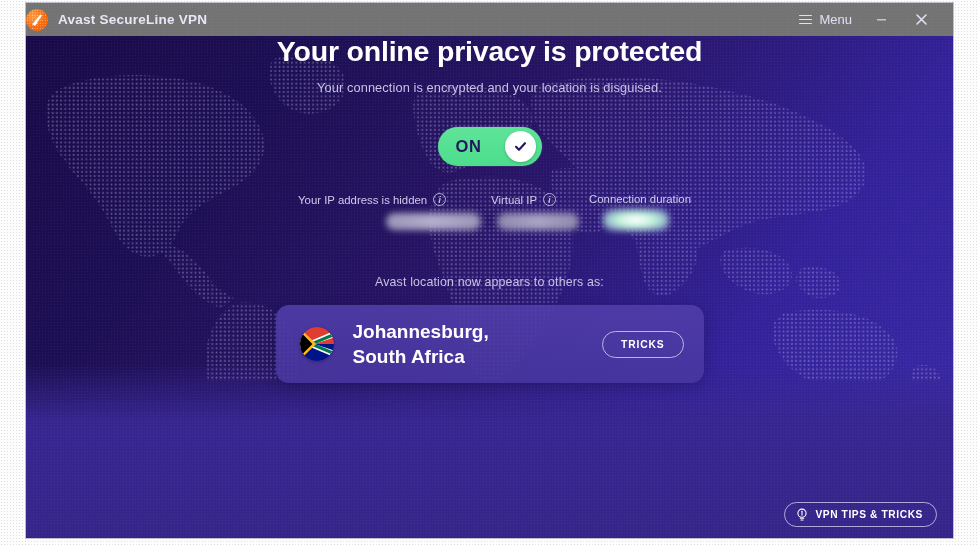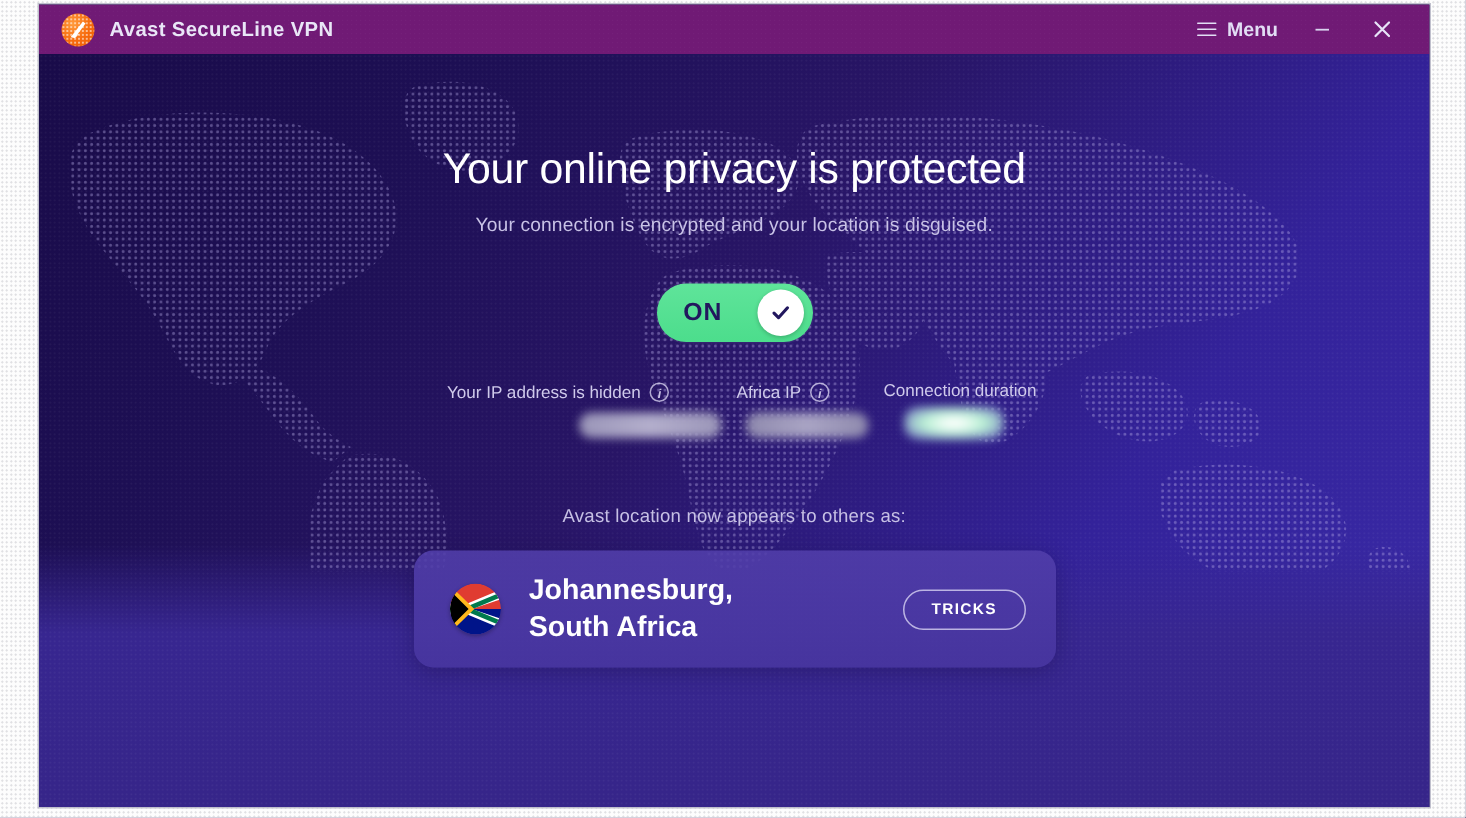--- a/index.html
+++ b/index.html
@@ -40,24 +40,24 @@
     height: 535px;
     overflow: hidden;
     box-shadow: 0 0 0 1px rgba(185,185,200,0.9);
     background: #1b0d4d;
   }
 
   
   #titlebar {
     position: relative;
     height: 33px;
-    background: #701a75;
-    display: flex;
-    align-items: center;
-    padding: 0 12px 0 15px;
+    background: #737373;
+    display: flex;
+    align-items: center;
+    padding: 0 12px 0 0;
     z-index: 30;
   }
   #titlebar::after{
     content:"";
     position:absolute; inset:0;
     background-image: radial-gradient(rgba(255,255,255,0.05) 0.5px, transparent 0.6px);
     background-size: 3px 3px;
     pointer-events:none;
   }
 
@@ -99,21 +99,21 @@
     gap: 0px;
     position: relative;
     z-index: 2;
   }
   .menu-btn {
     display: flex;
     align-items: center;
     gap: 7px;
     color: #e2def5;
     font-size: 13px;
-    font-weight: 700;
+    font-weight: 400;
     padding: 5px 9px;
     cursor: pointer;
     border-radius: 3px;
   }
   .hamburger {
     display: inline-flex;
     flex-direction: column;
     justify-content: center;
     gap: 2.4px;
     width: 13px;
@@ -183,24 +183,23 @@
   .content {
     position: relative;
     z-index: 5;
     height: 100%;
     display: flex;
     flex-direction: column;
     align-items: center;
   }
 
   h1.headline {
-    margin-top: 62px;
     color: #ffffff;
     font-size: 28.5px;
-    font-weight: 400;
+    font-weight: 700;
     letter-spacing: -0.2px;
     text-align: center;
     line-height: 1.1;
   }
   .subhead {
     margin-top: 13px;
     color: #c8c2e6;
     font-size: 12.8px;
     font-weight: 400;
     letter-spacing: 0.1px;
@@ -477,21 +476,21 @@
           <div class="stat">
             <div class="stat-head">
               <span>Your IP address is hidden</span>
               <span class="info-icon">i</span>
             </div>
             <div class="blur-val blur-ip"></div>
           </div>
 
           <div class="stat">
             <div class="stat-head">
-              <span>Africa IP</span>
+              <span>Virtual IP</span>
               <span class="info-icon">i</span>
             </div>
             <div class="blur-val blur-vip"></div>
           </div>
 
           <div class="stat">
             <div class="stat-head">
               <span>Connection duration</span>
             </div>
             <div class="blur-val blur-dur"></div>
@@ -521,16 +520,25 @@
             </svg>
           </span>
 
           <span class="loc-name">Johannesburg, South Africa</span>
 
           <button class="change-btn">TRICKS</button>
         </div>
 
       </div>
 
+      <div class="tips-btn">
+        <svg width="12" height="13" viewBox="0 0 12 13">
+          <circle cx="6" cy="5.2" r="4.1" stroke="#ffffff" stroke-width="1.1" fill="none"></circle>
+          <path d="M6 3.3 L6 7.1" stroke="#ffffff" stroke-width="1.1" stroke-linecap="round"></path>
+          <path d="M4.3 10.2 L7.7 10.2" stroke="#ffffff" stroke-width="1.1" stroke-linecap="round"></path>
+          <path d="M4.9 12.0 L7.1 12.0" stroke="#ffffff" stroke-width="1.1" stroke-linecap="round"></path>
+        </svg>
+        <span>VPN TIPS &amp; TRICKS</span>
+      </div>
 
     </div>
   </div>
 </div>
 
 </body></html>

